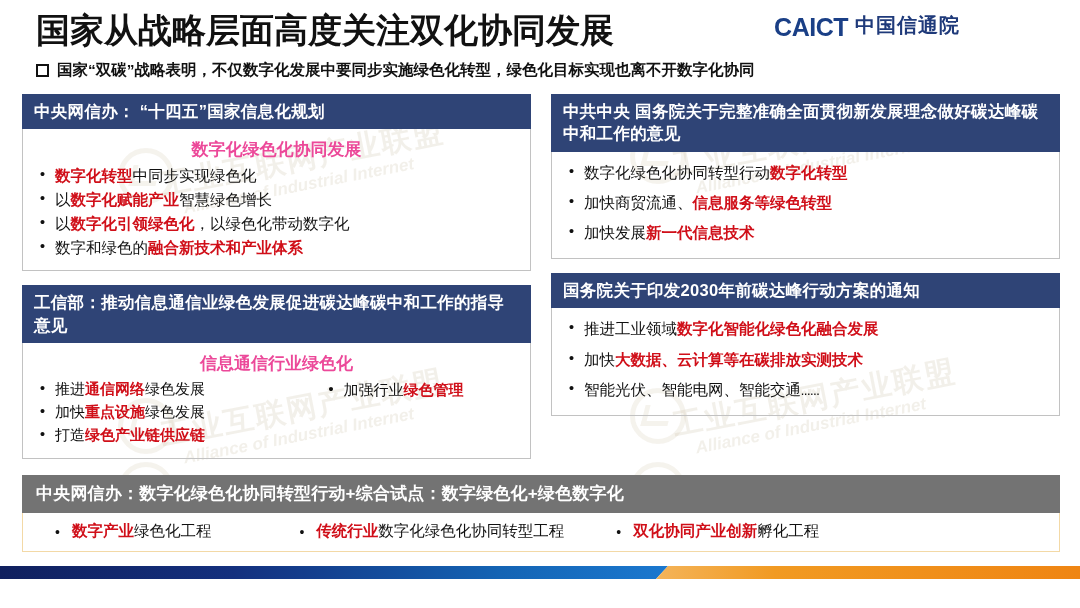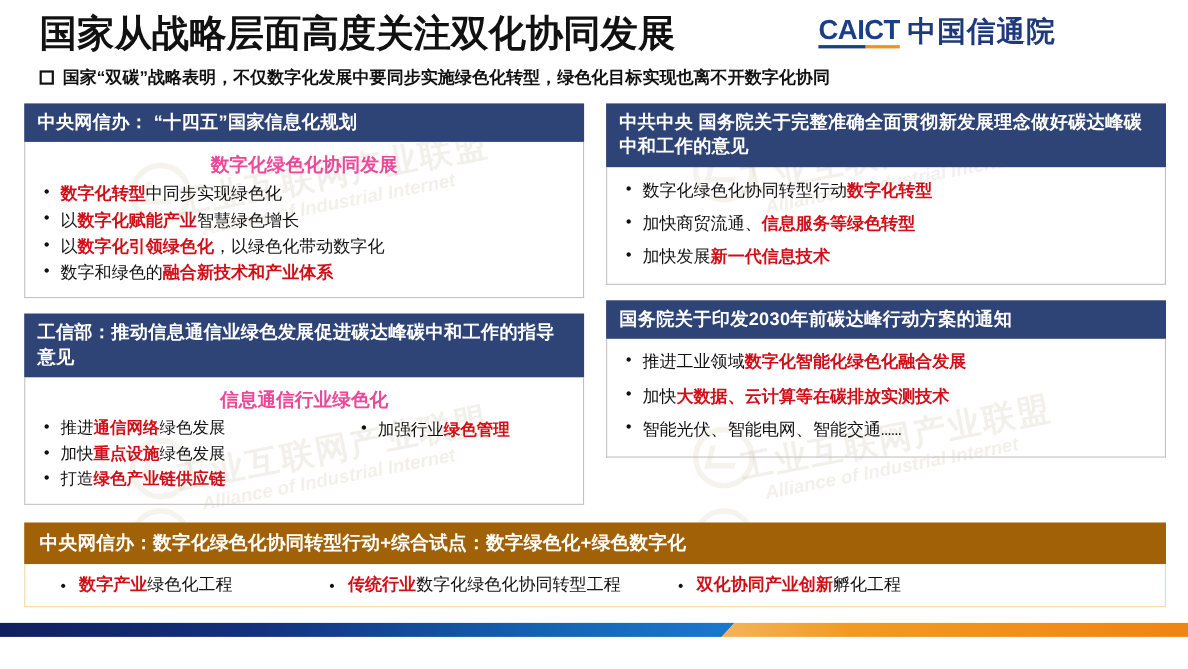--- a/index.html
+++ b/index.html
@@ -85,39 +85,39 @@
   .logo {
     position: absolute;
     right: 14px;
     top: 14px;
     display: flex;
     align-items: flex-start;
     gap: 7px;
   }
   .logo-caict {
     display: flex;
-    flex-direction: column;
+    flex-direction: row;
     align-items: stretch;
   }
   .logo-caict-text {
     font-size: 25px;
     font-weight: bold;
     letter-spacing: -0.5px;
     color: #1a3f86;
     line-height: 1.05;
   }
   .logo-rule {
     display: flex;
     height: 3px;
     margin-top: 1px;
   }
   .logo-rule .lr-blue { flex: 0 0 58%; background: #1a3f86; }
   .logo-rule .lr-orange { flex: 1 1 auto; background: #f0941e; }
   .logo-cn {
-    font-size: 26px;
+    font-size: 20px;
     font-weight: bold;
     color: #1f3a7a;
     letter-spacing: 1px;
     line-height: 1.15;
   }
   .subtitle {
     position: absolute;
     left: 36px;
     top: 60px;
     font-size: 15.5px;
@@ -214,21 +214,21 @@
 
   
   .orange-wrap {
     position: absolute;
     left: 22px;
     top: 475px;
     width: 1038px;
     z-index: 4;
   }
   .orange-head {
-    background: #a16207;
+    background: #737373;
     color: #ffffff;
     font-size: 17px;
     font-weight: bold;
     padding: 7px 12px 8px 14px;
     letter-spacing: 0.2px;
     white-space: nowrap;
   }
   .orange-body {
     border: 1px solid #f3d9a6;
     border-top: none;

